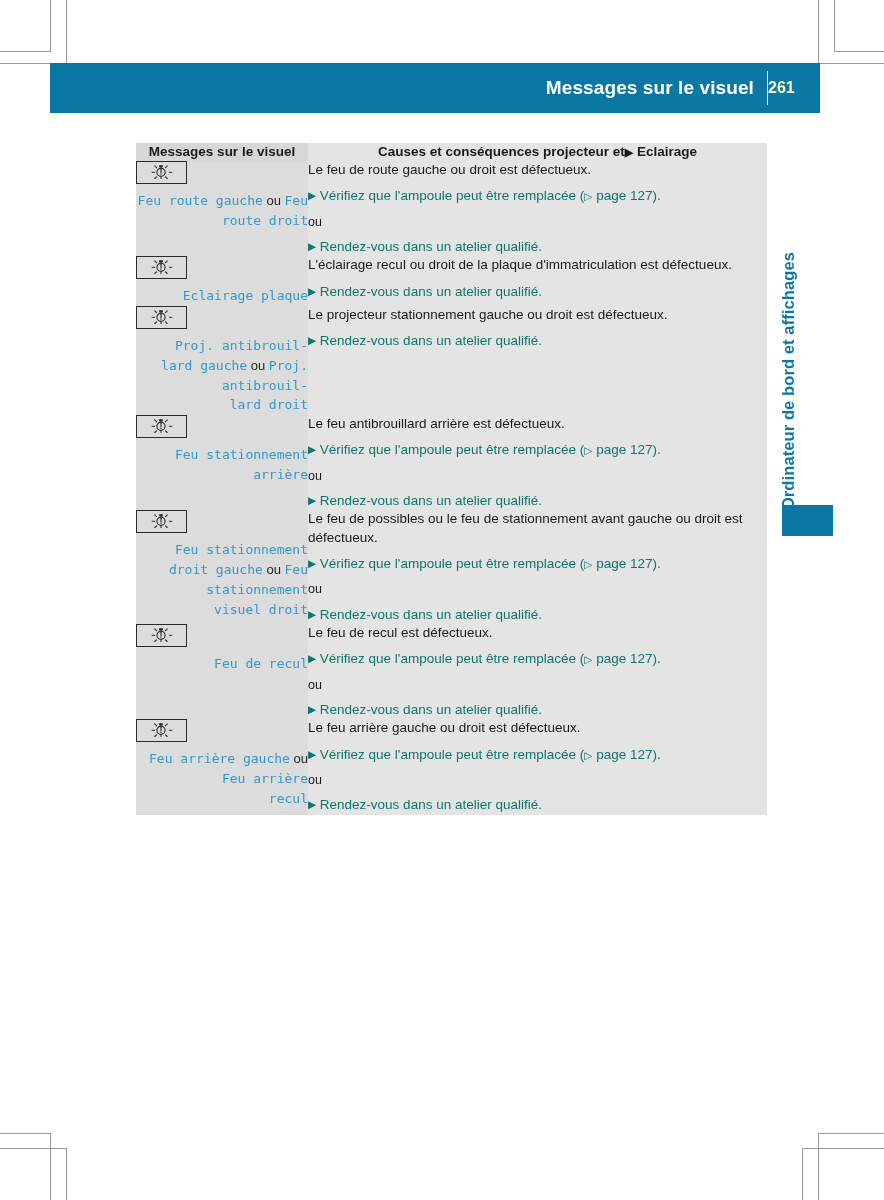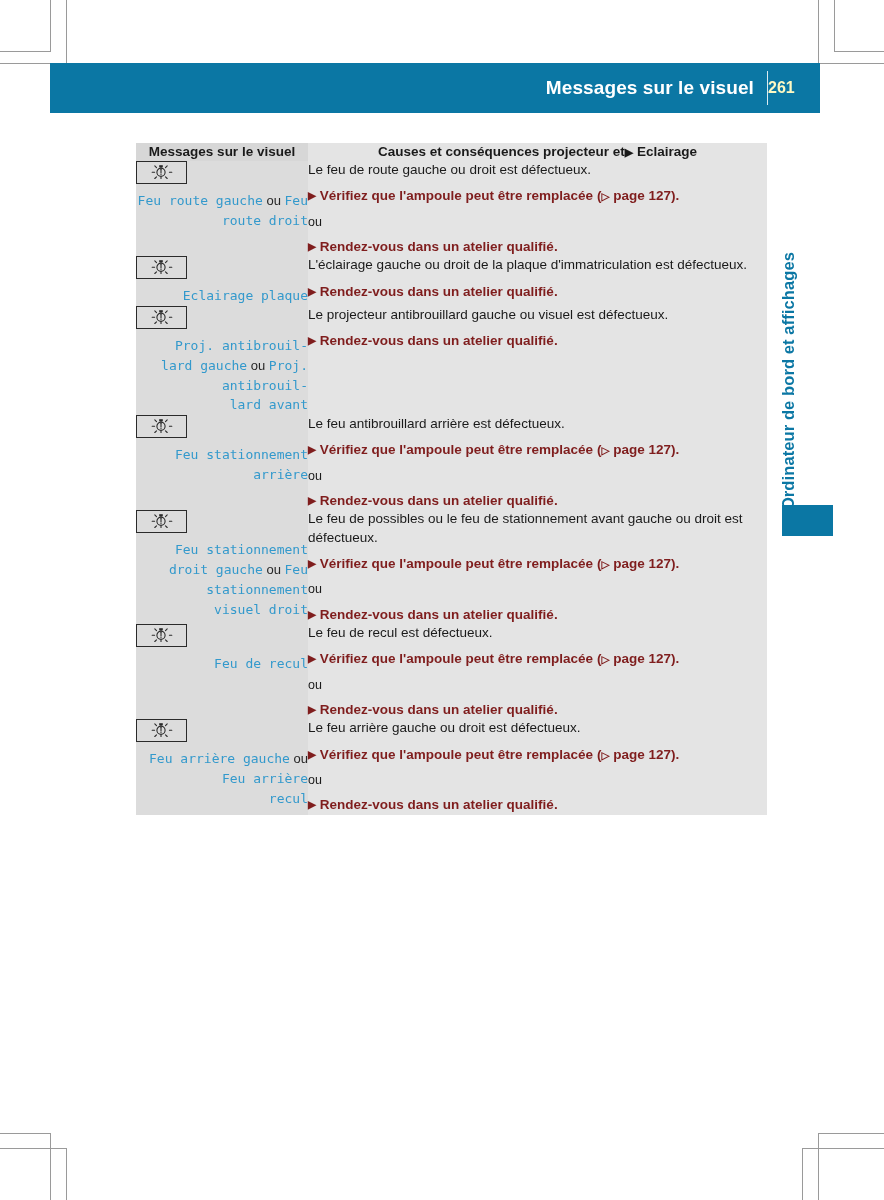--- a/index.html
+++ b/index.html
@@ -168,26 +168,25 @@
   
   .cause-line {
     font-size: 13.5px;
     color: #1a1a1a;
     line-height: 1.36;
     margin: 0 0 8px 0;
   }
   .cause-line:last-child { margin-bottom: 0; }
   .sol-line {
     font-size: 13.5px;
-    color: #7f1d1d;
+    color: #0f766e;
     line-height: 1.36;
     margin: 0 0 8px 0;
     padding-left: 13px;
     text-indent: -13px;
-    font-weight: bold;
   }
   .sol-line:last-child { margin-bottom: 0; }
   .or-line {
     font-size: 12.5px;
     color: #1a1a1a;
     line-height: 1.3;
     margin: 0 0 8px 0;
   }
   .arrow { font-size: 10.5px; vertical-align: 1px; }
   .pageref-arrow { font-size: 10.5px; vertical-align: 0.5px; }
@@ -286,48 +285,48 @@
                 <path d="M19.5 5.6 L17.8 3.9"></path>
                 <path d="M28.5 5.6 L30.2 3.9"></path>
                 <path d="M19.5 14.8 L17.8 16.5"></path>
                 <path d="M28.5 14.8 L30.2 16.5"></path>
               </g>
             </svg>
           </span>
           <div class="msg-name"><span>Eclairage plaque</span></div>
         </td>
         <td class="td-cause">
-          <p class="cause-line">L'éclairage gauche ou droit de la plaque d'immatriculation est défectueux.</p>
-          <p class="sol-line"><span class="arrow">▶</span> Rendez-vous dans un atelier qualifié.</p>
-        </td>
-      </tr>
-      <tr>
-        <td class="td-msg">
-          <span class="lamp-icon">
-            <svg viewBox="0 0 48 20" width="48" height="20">
-              <g stroke="#2a2a2a" stroke-width="1.1" fill="none" stroke-linecap="round">
-                <circle cx="24" cy="10.2" r="4.1"></circle>
-                <path d="M24 7.3 L24 11.0"></path>
-                <circle cx="24" cy="12.4" r="0.55" fill="#2a2a2a" stroke="none"></circle>
-                <rect x="22.2" y="3.2" width="3.6" height="2.0" fill="#2a2a2a" stroke="none"></rect>
-                <path d="M24 5.2 L24 6.0"></path>
-                <path d="M24 14.4 L24 16.4"></path>
-                <path d="M17.6 10.2 L15.2 10.2"></path>
-                <path d="M32.4 10.2 L34.8 10.2"></path>
-                <path d="M19.5 5.6 L17.8 3.9"></path>
-                <path d="M28.5 5.6 L30.2 3.9"></path>
-                <path d="M19.5 14.8 L17.8 16.5"></path>
-                <path d="M28.5 14.8 L30.2 16.5"></path>
-              </g>
-            </svg>
-          </span>
-          <div class="msg-name"><span>Proj. antibrouil-</span><br><span>lard gauche</span><span class="ou"> ou </span><span>Proj. antibrouil-</span><br><span>lard avant</span></div>
-        </td>
-        <td class="td-cause">
-          <p class="cause-line">Le projecteur antibrouillard gauche ou visuel est défectueux.</p>
+          <p class="cause-line">L'éclairage recul ou droit de la plaque d'immatriculation est défectueux.</p>
+          <p class="sol-line"><span class="arrow">▶</span> Rendez-vous dans un atelier qualifié.</p>
+        </td>
+      </tr>
+      <tr>
+        <td class="td-msg">
+          <span class="lamp-icon">
+            <svg viewBox="0 0 48 20" width="48" height="20">
+              <g stroke="#2a2a2a" stroke-width="1.1" fill="none" stroke-linecap="round">
+                <circle cx="24" cy="10.2" r="4.1"></circle>
+                <path d="M24 7.3 L24 11.0"></path>
+                <circle cx="24" cy="12.4" r="0.55" fill="#2a2a2a" stroke="none"></circle>
+                <rect x="22.2" y="3.2" width="3.6" height="2.0" fill="#2a2a2a" stroke="none"></rect>
+                <path d="M24 5.2 L24 6.0"></path>
+                <path d="M24 14.4 L24 16.4"></path>
+                <path d="M17.6 10.2 L15.2 10.2"></path>
+                <path d="M32.4 10.2 L34.8 10.2"></path>
+                <path d="M19.5 5.6 L17.8 3.9"></path>
+                <path d="M28.5 5.6 L30.2 3.9"></path>
+                <path d="M19.5 14.8 L17.8 16.5"></path>
+                <path d="M28.5 14.8 L30.2 16.5"></path>
+              </g>
+            </svg>
+          </span>
+          <div class="msg-name"><span>Proj. antibrouil-</span><br><span>lard gauche</span><span class="ou"> ou </span><span>Proj. antibrouil-</span><br><span>lard droit</span></div>
+        </td>
+        <td class="td-cause">
+          <p class="cause-line">Le projecteur stationnement gauche ou droit est défectueux.</p>
           <p class="sol-line"><span class="arrow">▶</span> Rendez-vous dans un atelier qualifié.</p>
         </td>
       </tr>
       <tr>
         <td class="td-msg">
           <span class="lamp-icon">
             <svg viewBox="0 0 48 20" width="48" height="20">
               <g stroke="#2a2a2a" stroke-width="1.1" fill="none" stroke-linecap="round">
                 <circle cx="24" cy="10.2" r="4.1"></circle>
                 <path d="M24 7.3 L24 11.0"></path>

